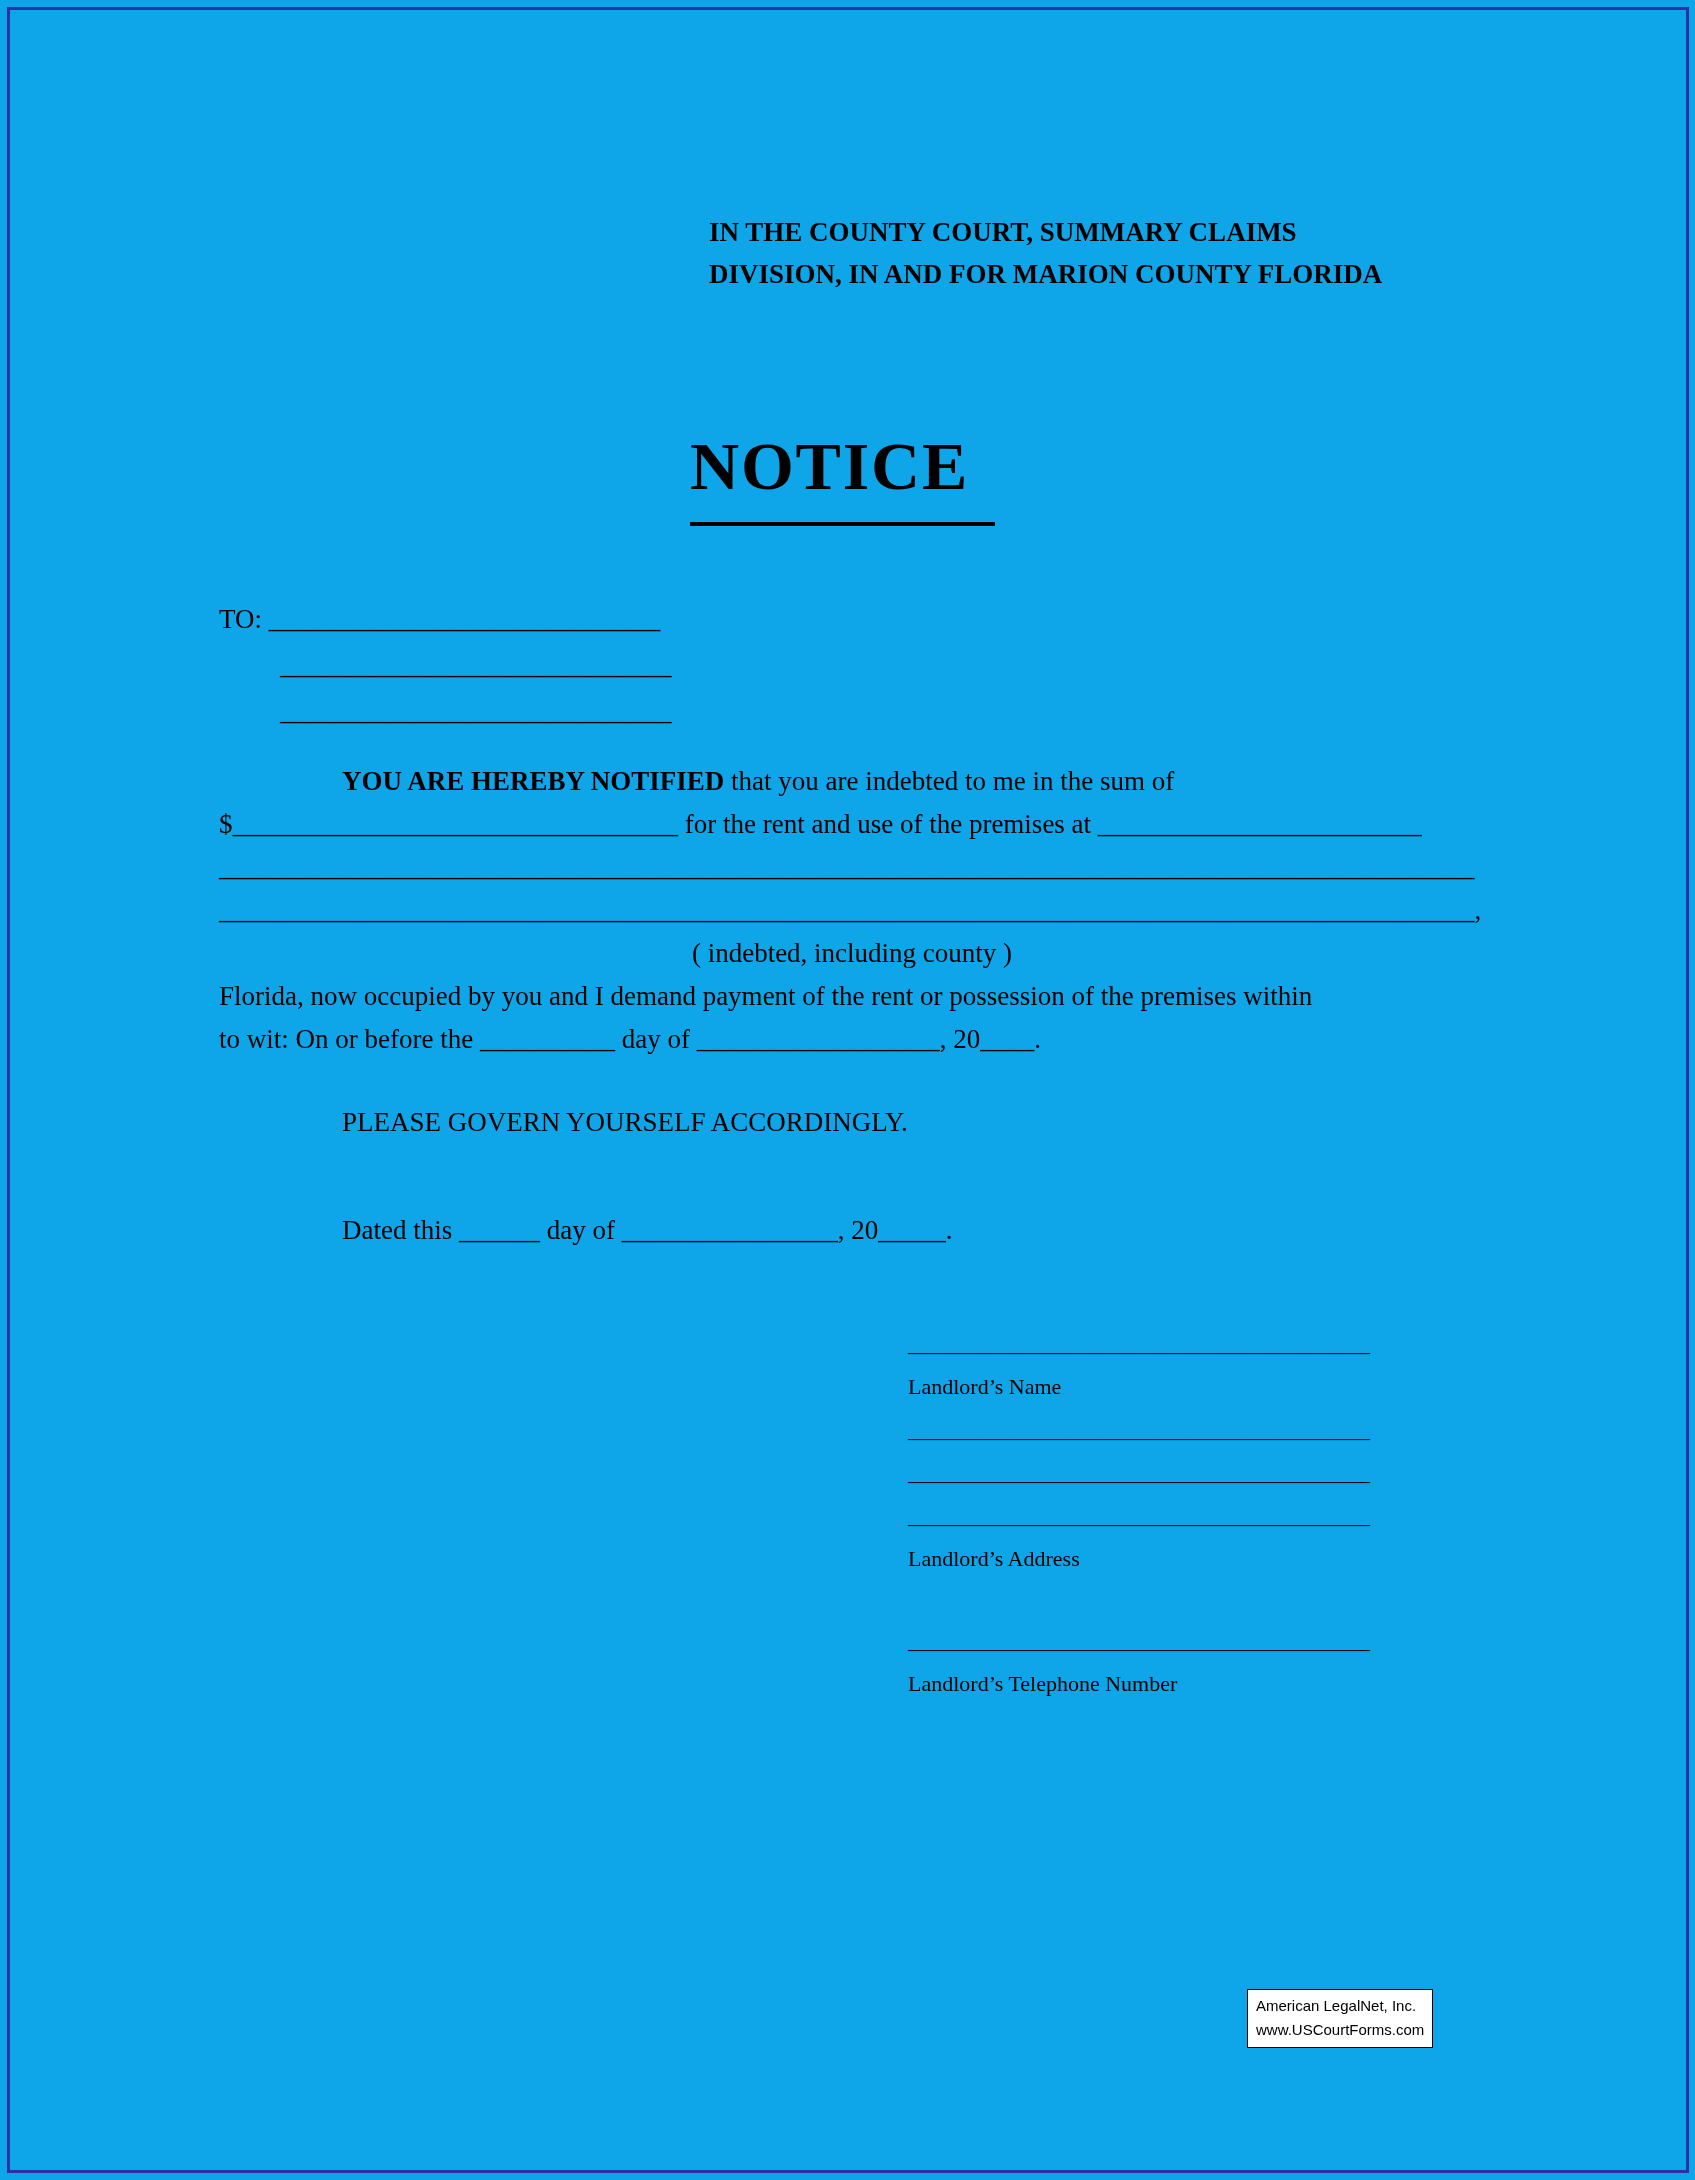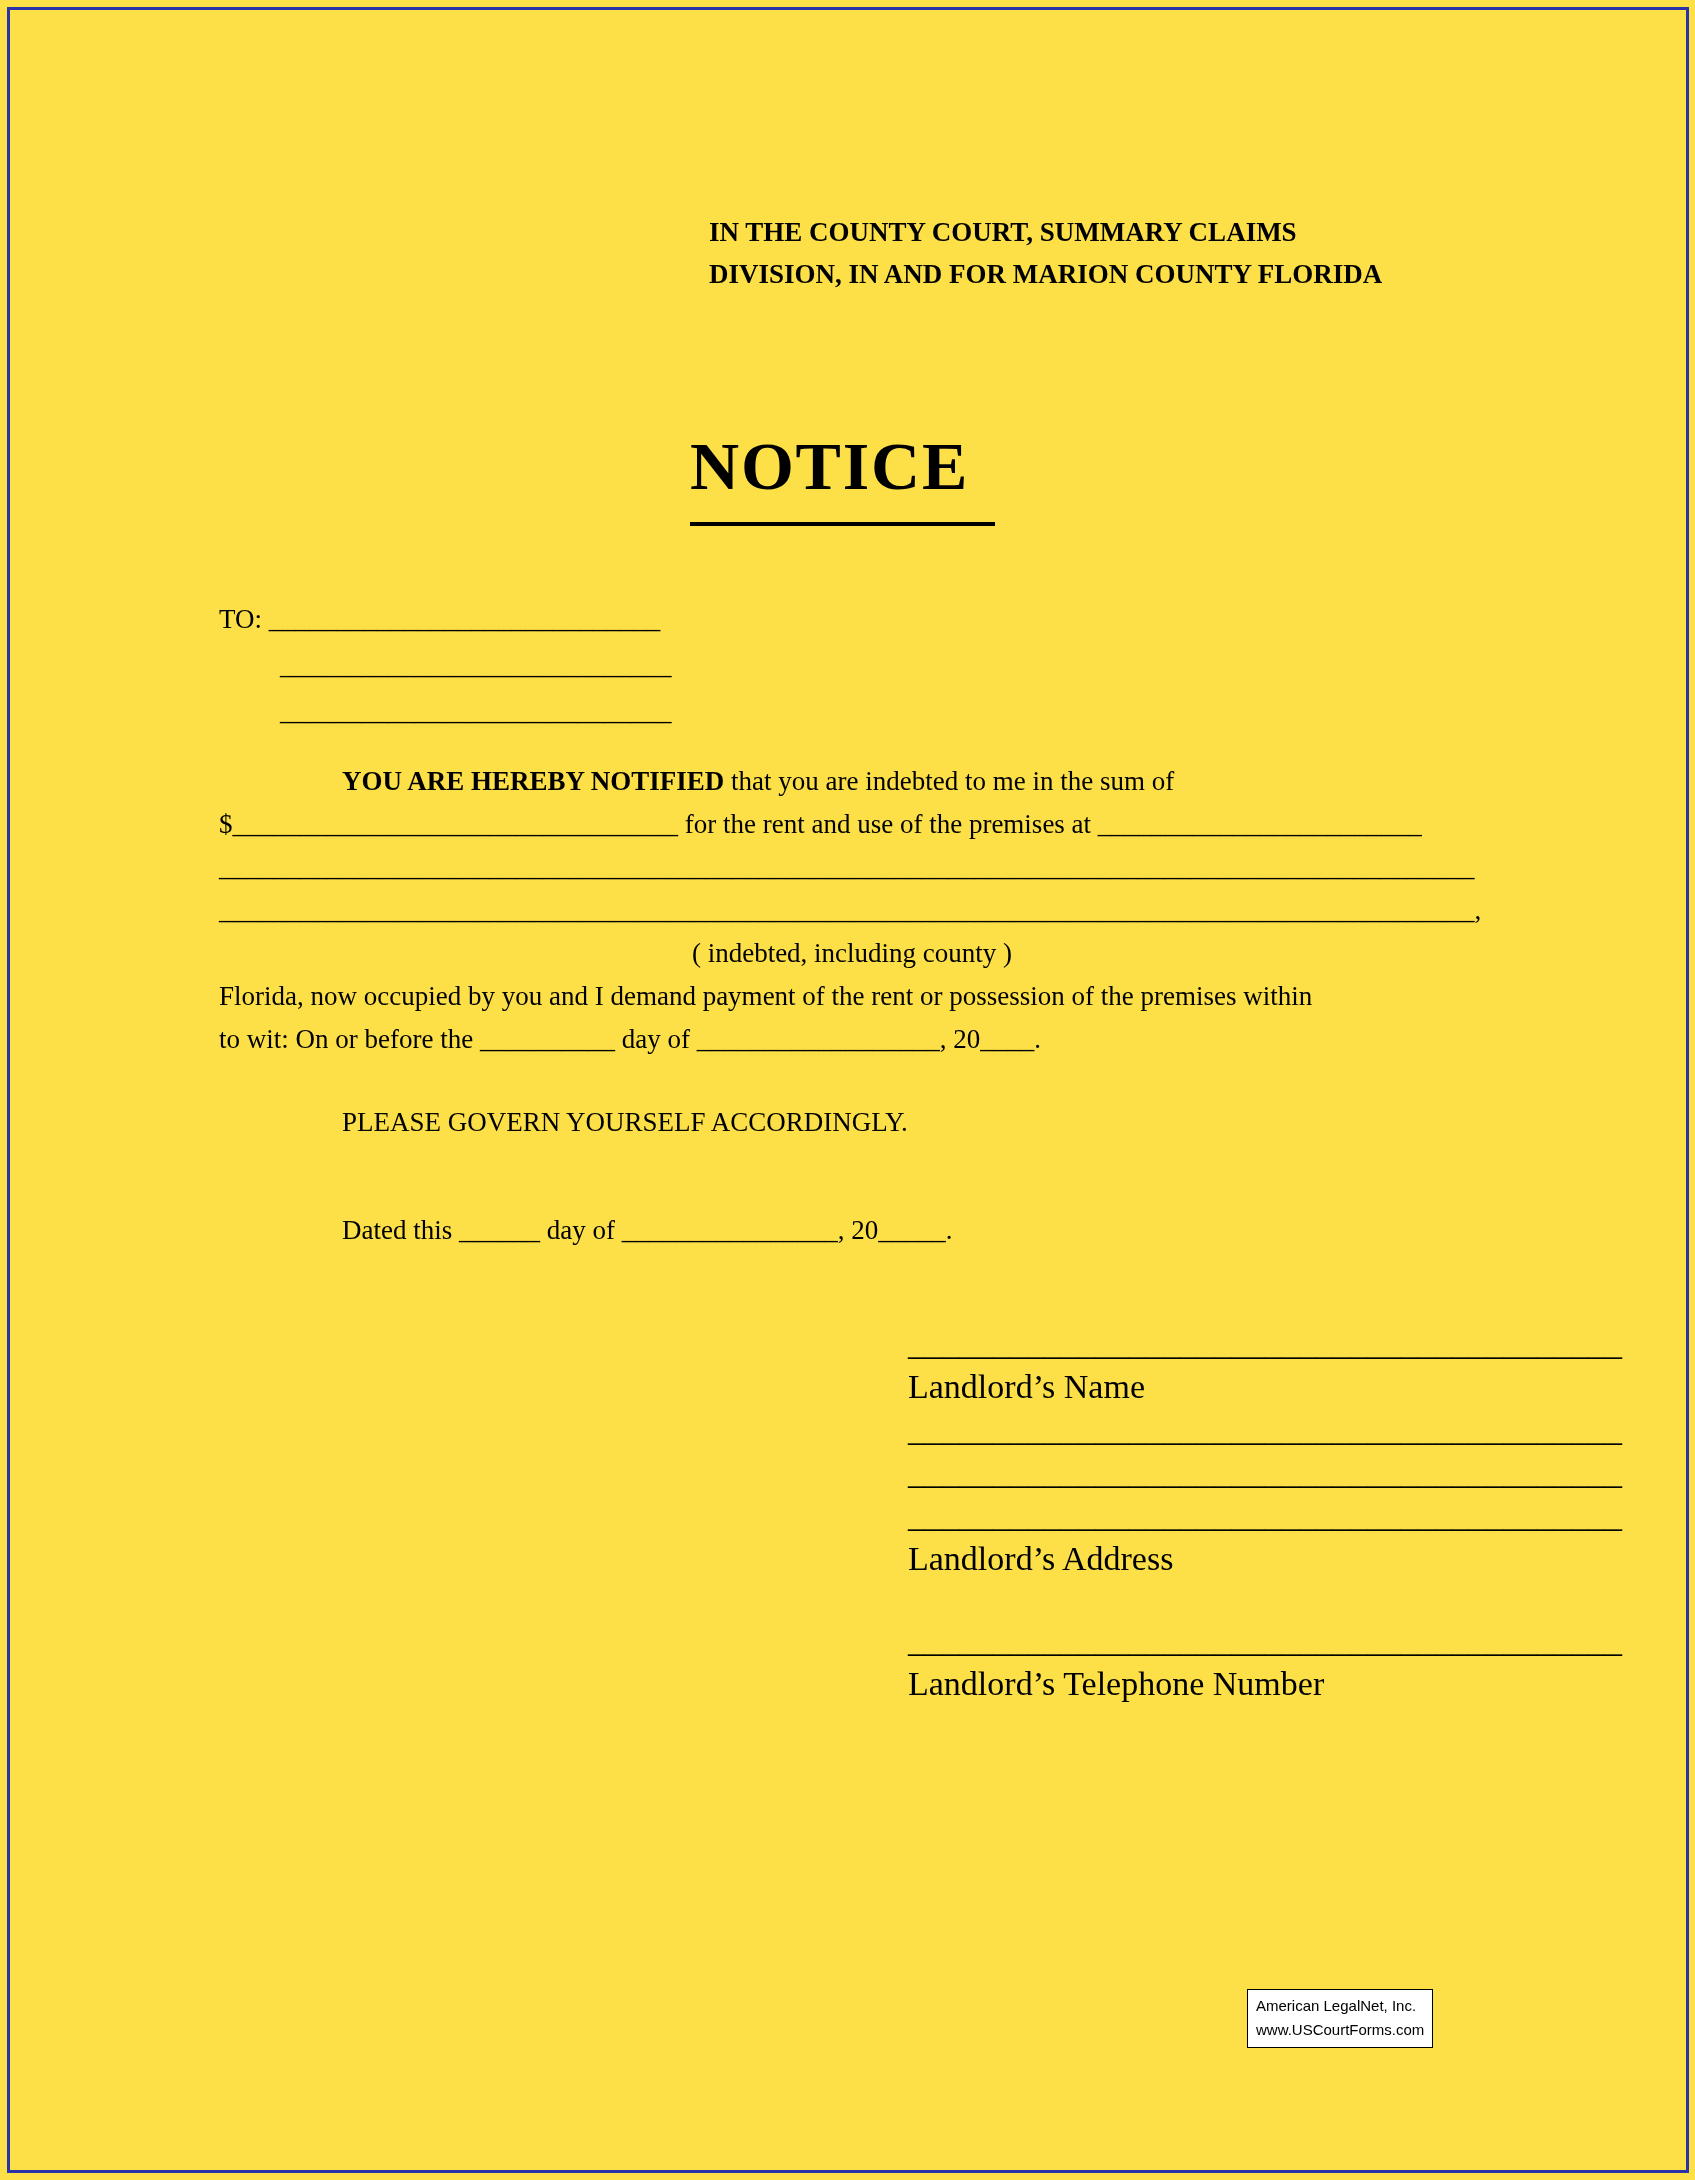--- a/index.html
+++ b/index.html
@@ -1,20 +1,20 @@
 <!DOCTYPE html>
 <html style="font-size:14px"><head>
 <meta charset="utf-8">
 <style>
   html, body { margin: 0; padding: 0; background: #ffffff; }
   .page {
     position: relative;
     width: 1696px;
     height: 2180px;
-    background: #fde047;
+    background: #0ea5e9;
     color: #000000;
     font-family: "Liberation Serif", serif;
     overflow: hidden;
     box-sizing: border-box;
   }
   .border-frame {
     position: absolute;
     inset: 7px;
     border: 3.5px solid #2733a6;
     pointer-events: none;
@@ -70,21 +70,21 @@
   .dated-line {
     margin-top: 65px;
     font-size: 27px;
     line-height: 43px;
     text-indent: 123px;
     white-space: nowrap;
   }
   .sig-block {
     margin-top: 70px;
     margin-left: 689px;
-    font-size: 34px;
+    font-size: 22px;
     line-height: 43px;
   }
   .sig-block .line { margin: 0; white-space: nowrap; }
   .sig-block .gap-above { margin-top: 39px; }
   .legalnet-box {
     position: absolute;
     left: 1247px;
     top: 1989px;
     border: 1.8px solid #000000;
     padding: 4.4px 8px;

